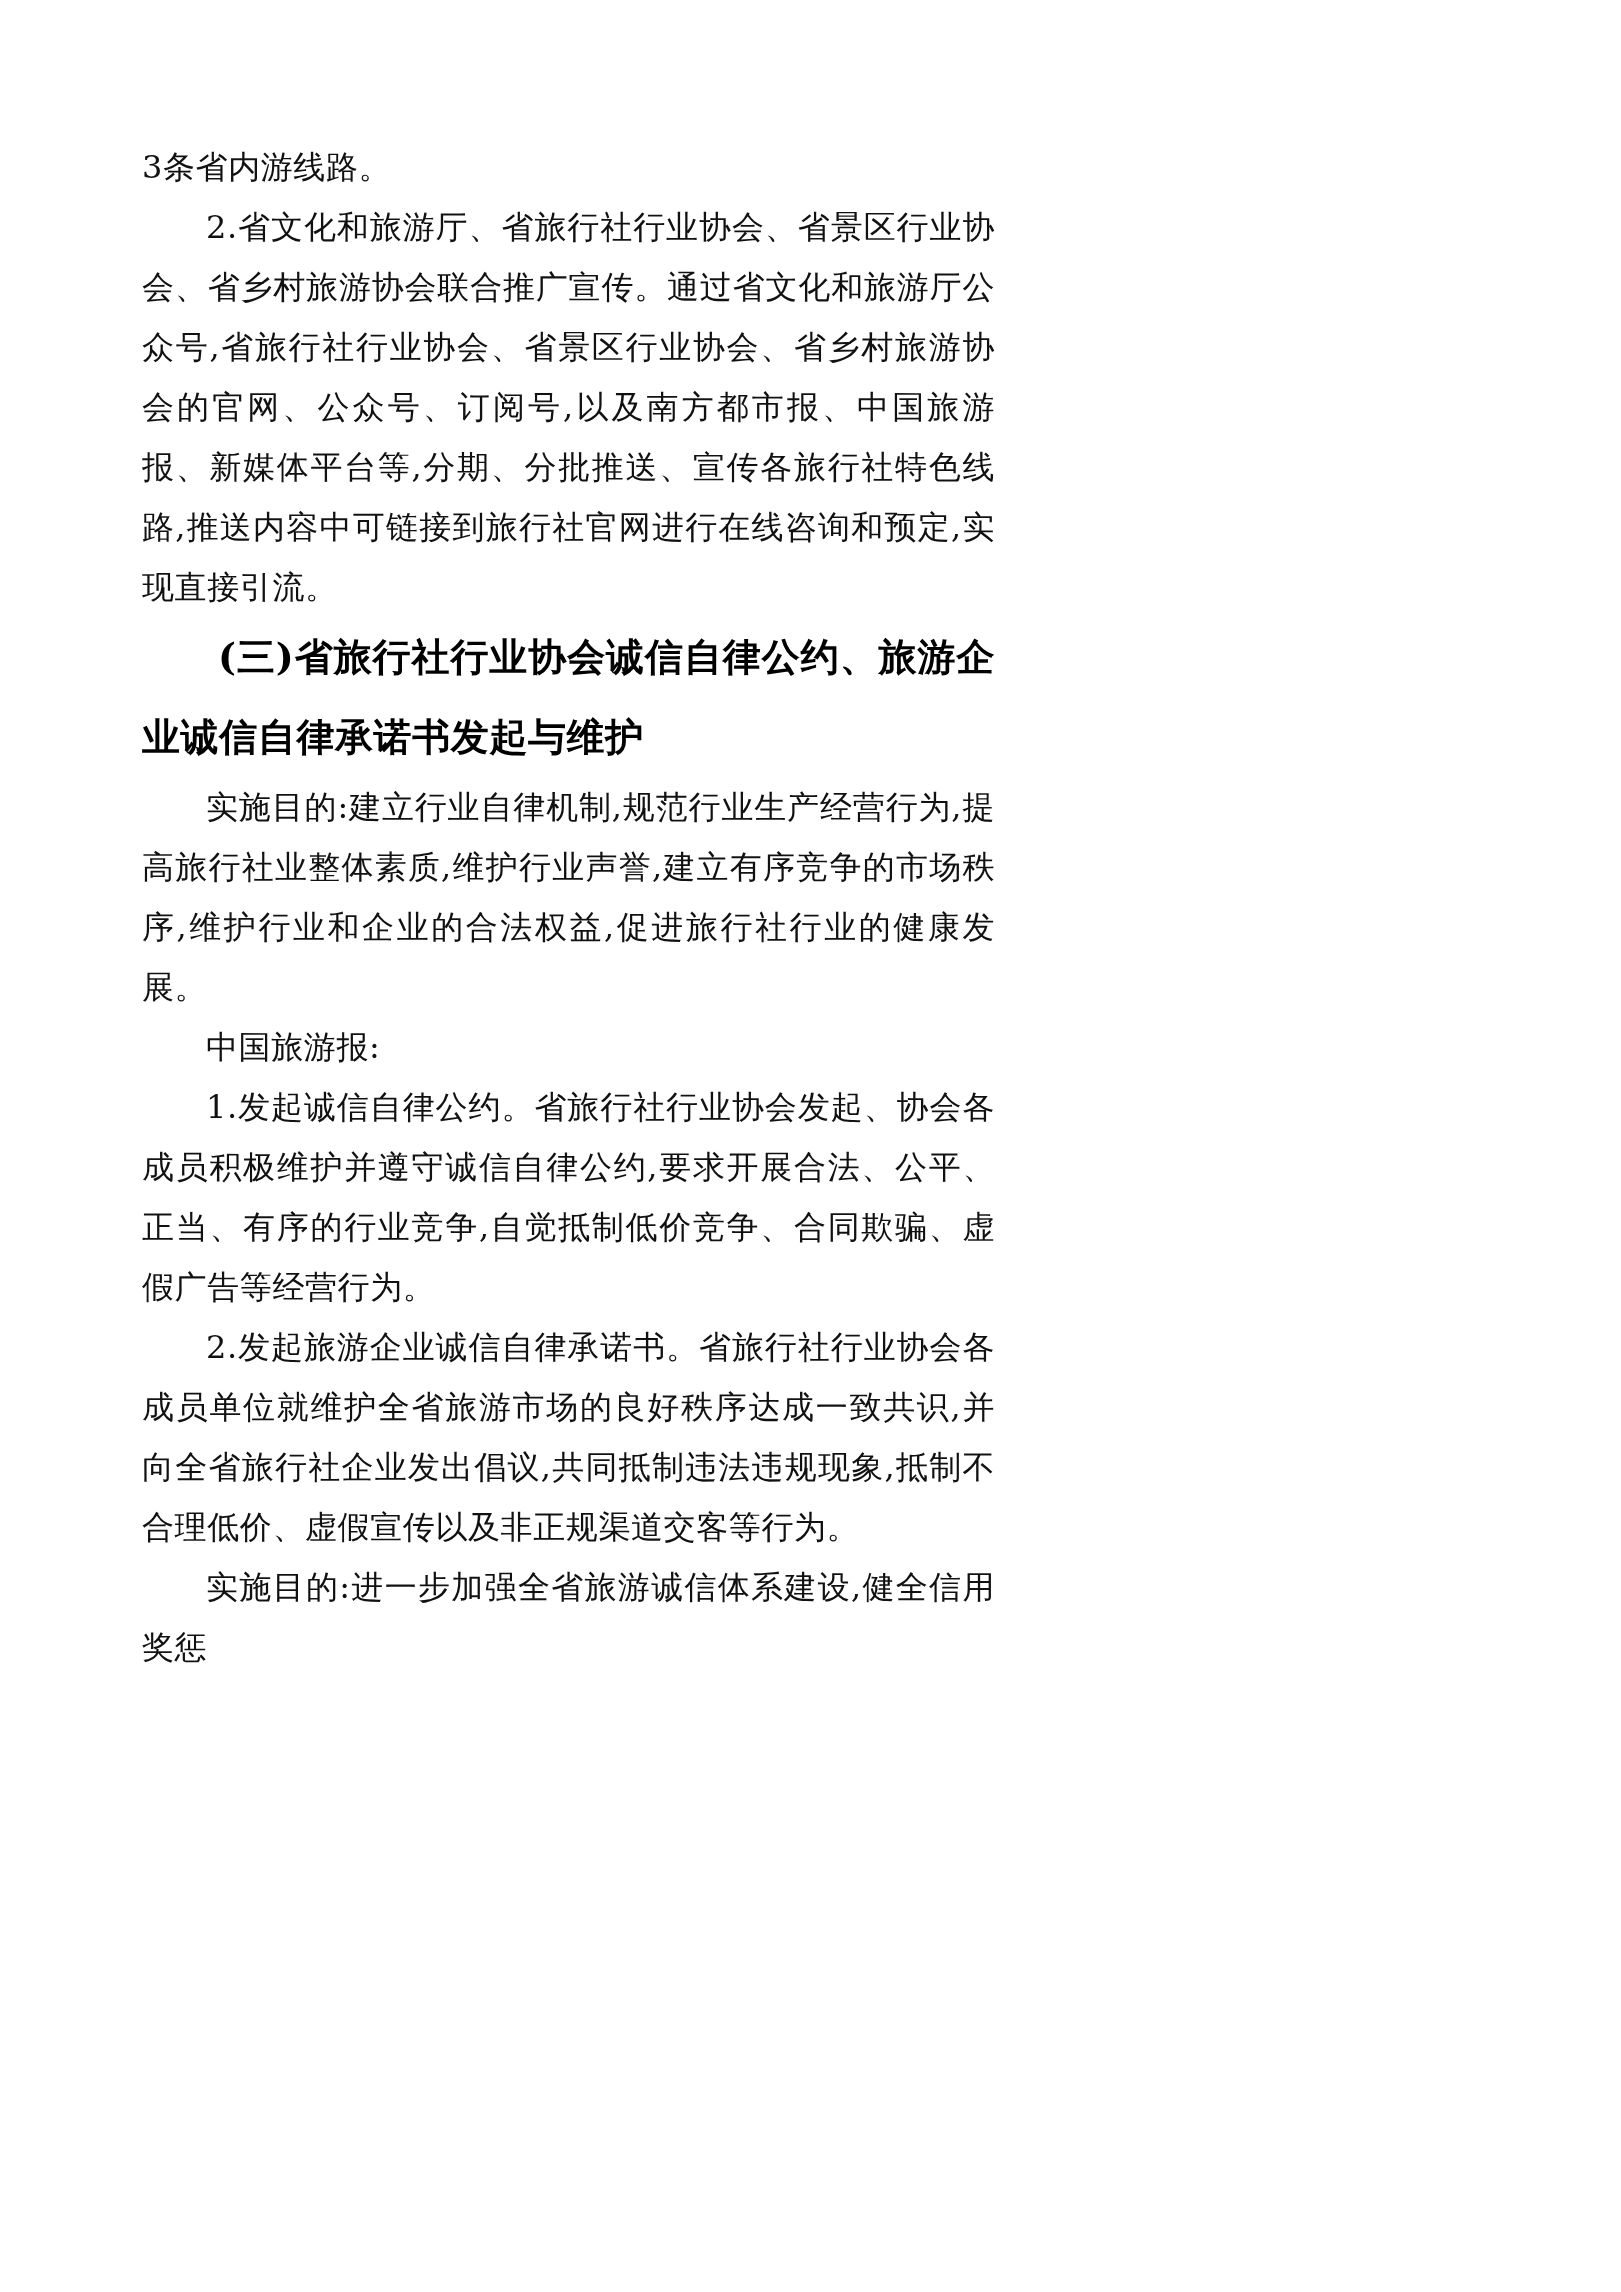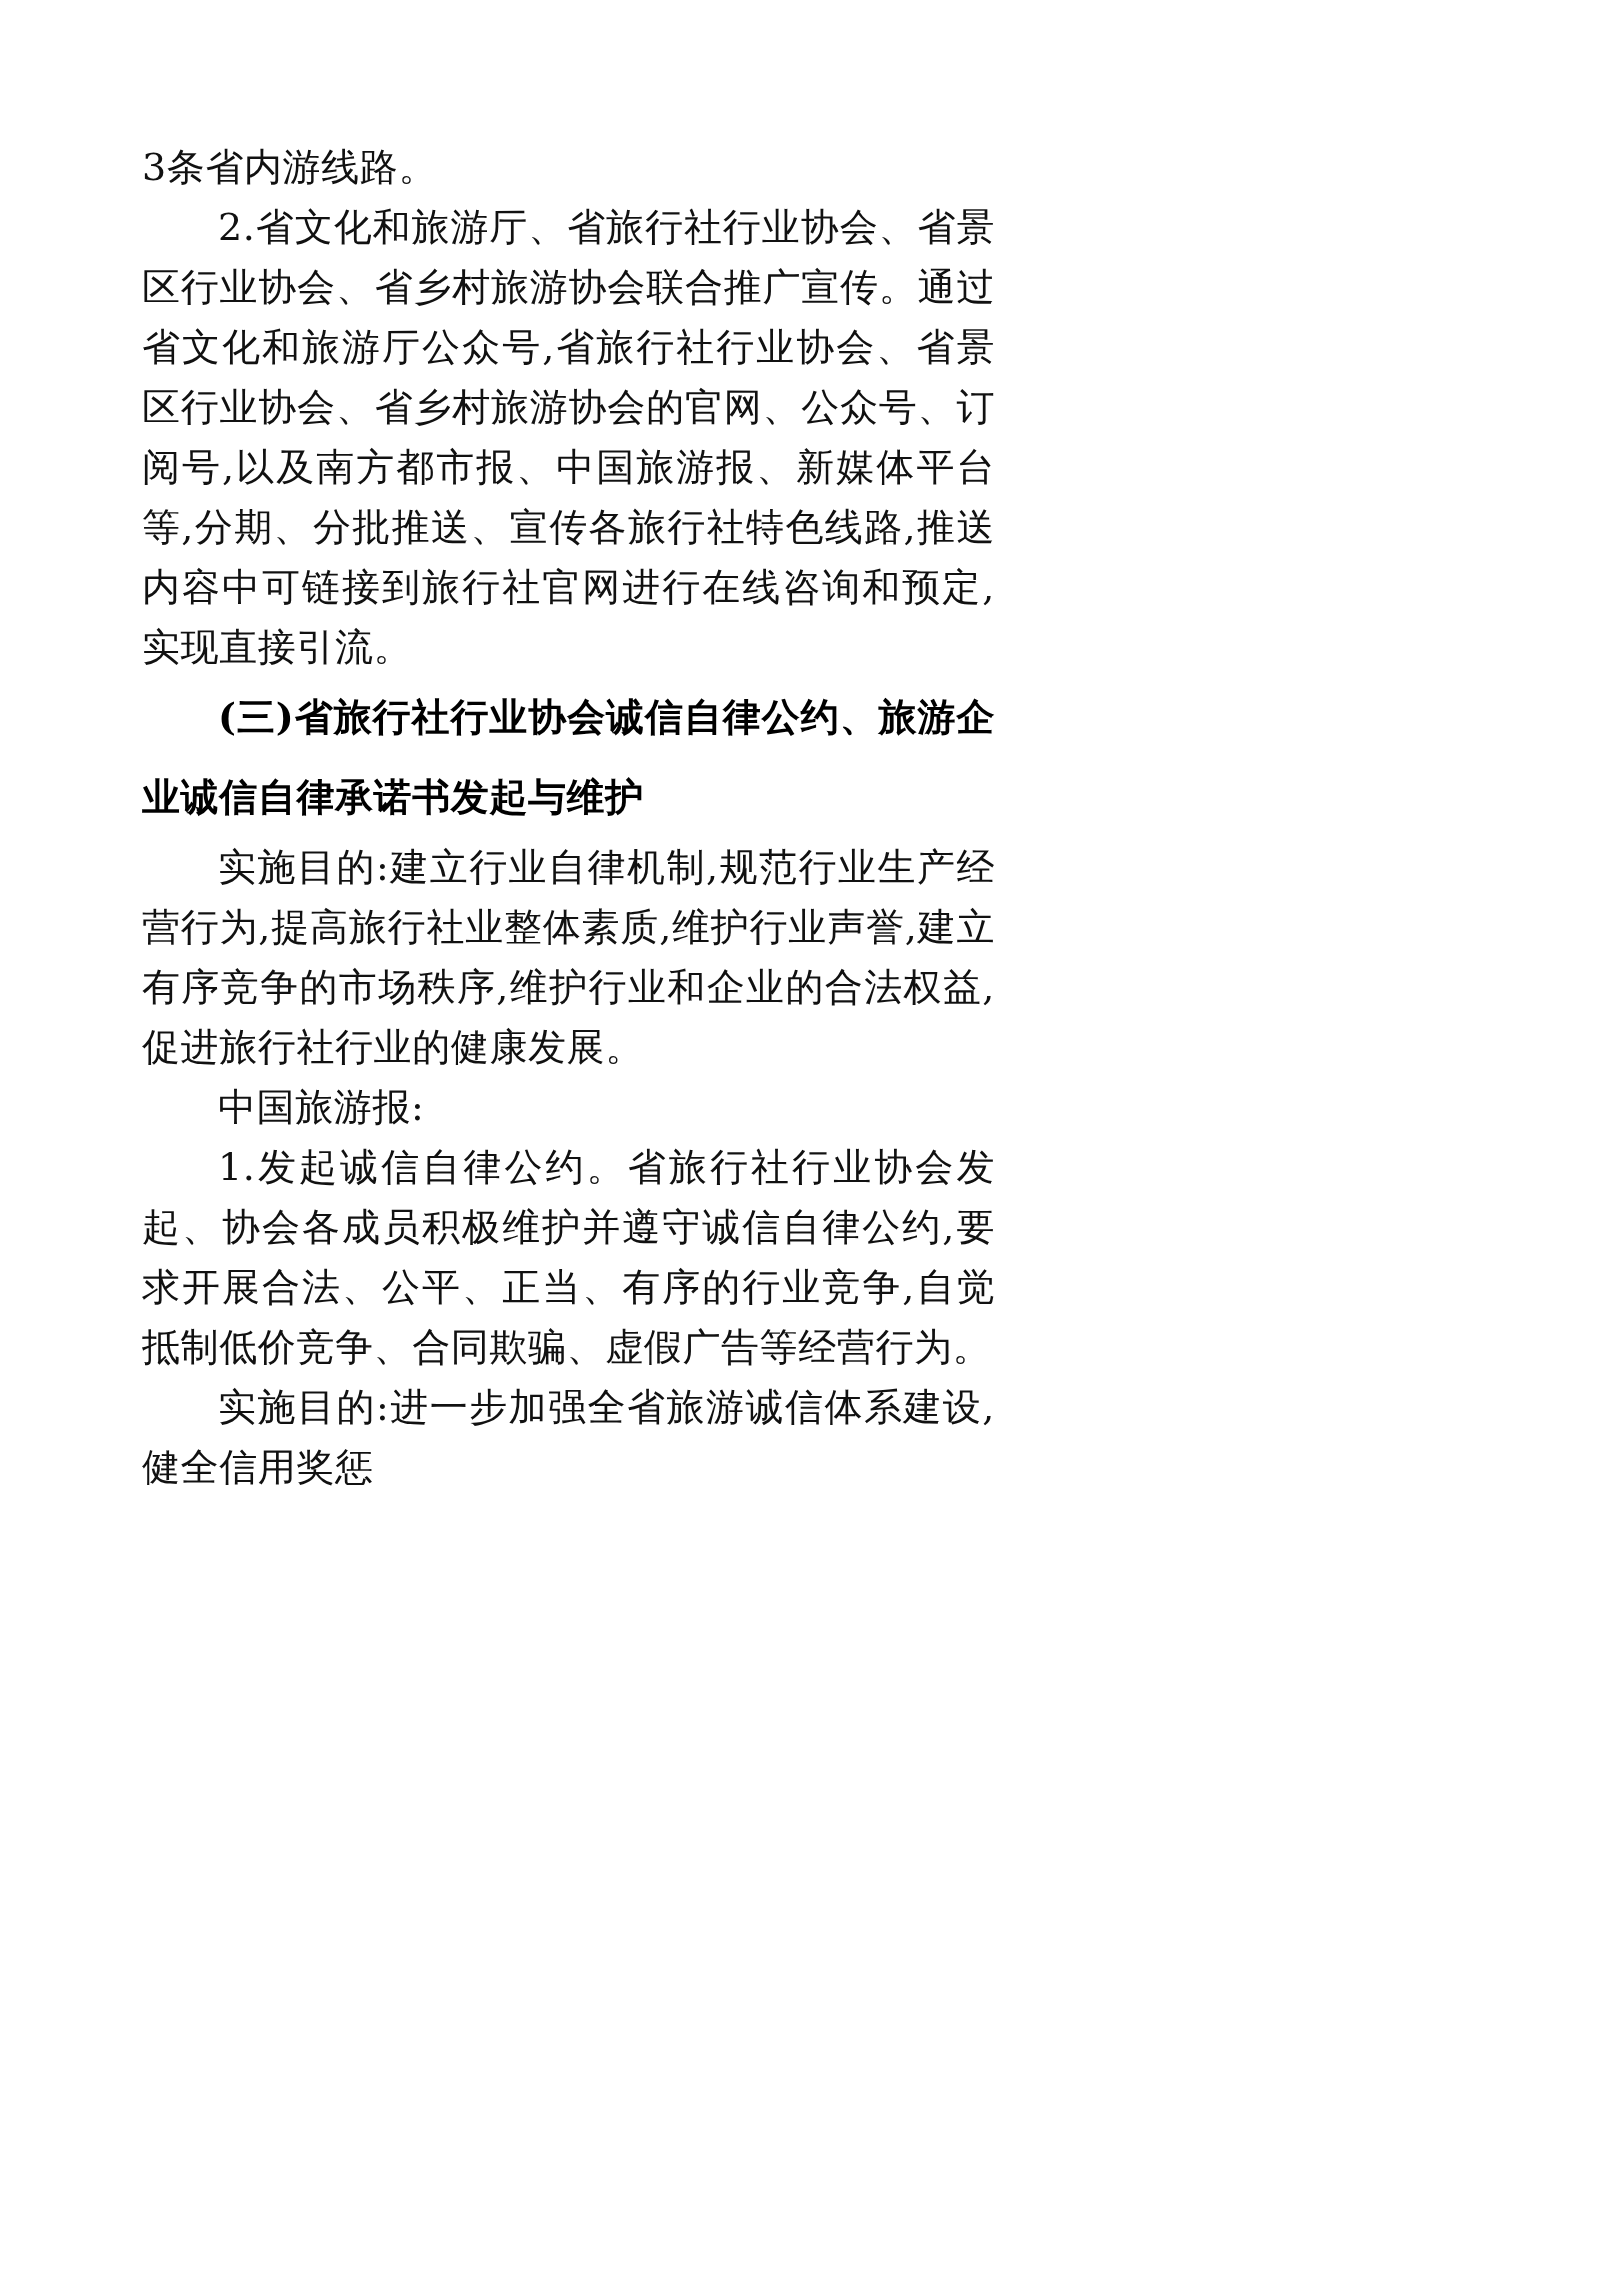--- a/index.html
+++ b/index.html
@@ -19,21 +19,21 @@
     box-sizing: border-box;
   }
   .content {
     position: absolute;
     left: 142px;
     top: 137px;
     width: 853px;
   }
   
   .para {
-    font-size: 38px;
+    font-size: 32px;
     line-height: 60px;
     color: #111111;
     text-align: justify;
     text-justify: inter-character;
     letter-spacing: 0.6px;
     margin: 0 0 0 0;
     text-indent: 2em;
     word-break: break-all;
     font-weight: 400;
   }
@@ -67,19 +67,20 @@
     <p class="para block">2.省文化和旅游厅、省旅行社行业协会、省景区行业协会、省乡村旅游协会联合推广宣传。通过省文化和旅游厅公众号,省旅行社行业协会、省景区行业协会、省乡村旅游协会的官网、公众号、订阅号,以及南方都市报、中国旅游报、新媒体平台等,分期、分批推送、宣传各旅行社特色线路,推送内容中可链接到旅行社官网进行在线咨询和预定,实现直接引流。</p>
 
     <p class="heading block">(三)省旅行社行业协会诚信自律公约、旅游企业诚信自律承诺书发起与维护</p>
 
     <p class="para block">实施目的:建立行业自律机制,规范行业生产经营行为,提高旅行社业整体素质,维护行业声誉,建立有序竞争的市场秩序,维护行业和企业的合法权益,促进旅行社行业的健康发展。</p>
 
     <p class="para block">中国旅游报:</p>
 
     <p class="para block">1.发起诚信自律公约。省旅行社行业协会发起、协会各成员积极维护并遵守诚信自律公约,要求开展合法、公平、正当、有序的行业竞争,自觉抵制低价竞争、合同欺骗、虚假广告等经营行为。</p>
 
+    <p class="para block">2.发起旅游企业诚信自律承诺书。省旅行社行业协会各成员单位就维护全省旅游市场的良好秩序达成一致共识,并向全省旅行社企业发出倡议,共同抵制违法违规现象,抵制不合理低价、虚假宣传以及非正规渠道交客等行为。</p>
 
 
     <p class="para block">实施目的:进一步加强全省旅游诚信体系建设,健全信用奖惩</p>
 
   </div>
 </div>
 
 
 </body></html>

